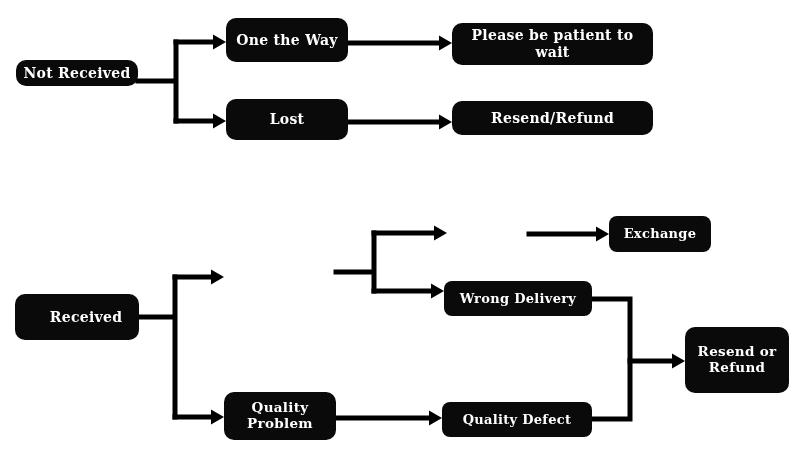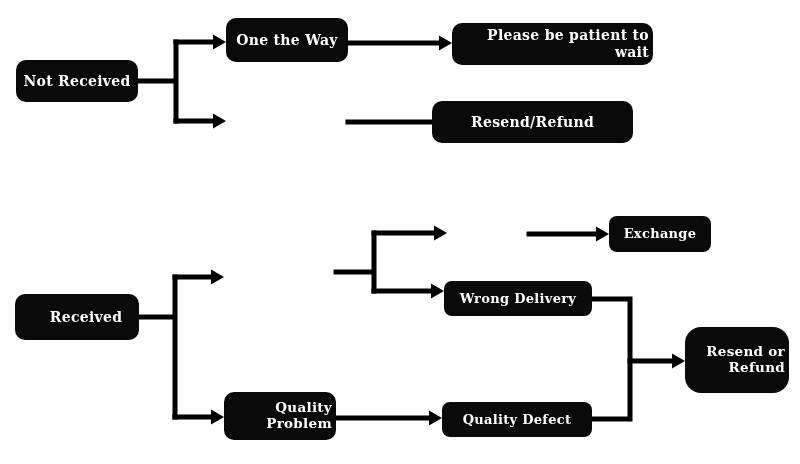--- a/index.html
+++ b/index.html
@@ -17,47 +17,47 @@
     width: 800px; height: 464px;
   }
   .node {
     position: absolute;
     background: #0a0a0a;
     color: #ffffff;
     border-radius: 10px;
     display: flex;
     align-items: center;
     justify-content: center;
-    text-align: right;
+    text-align: center;
     font-weight: bold;
     font-size: 14px;
     line-height: 1.18;
     letter-spacing: 0.3px;
     padding: 2px 4px;
     box-sizing: border-box;
   }
   .node.small { font-size: 13px; border-radius: 8px; }
   .node.mid   { font-size: 13.5px; }
 
   
-  .n-not-received   { left: 16px;  top: 60px;  width: 122px; height: 42px; }
+  .n-not-received   { left: 16px;  top: 60px;  width: 122px; height: 26px; }
   .n-one-the-way    { left: 226px; top: 18px;  width: 122px; height: 44px; }
   .n-lost           { left: 226px; top: 99px;  width: 122px; height: 41px; }
   .n-please-wait    { left: 452px; top: 23px;  width: 201px; height: 42px; }
-  .n-resend-refund  { left: 432px; top: 101px; width: 201px; height: 42px; }
+  .n-resend-refund  { left: 452px; top: 101px; width: 201px; height: 34px; }
 
   
   .n-received            { left: 15px;  top: 294px; width: 124px; height: 46px; padding-left: 22px; }
   .n-not-quality-problem { left: 224px; top: 246px; width: 112px; height: 50px; }
   .n-quality-problem     { left: 224px; top: 392px; width: 112px; height: 48px; }
   .n-not-fit             { left: 447px; top: 216px; width: 82px;  height: 36px; }
   .n-exchange            { left: 609px; top: 216px; width: 102px; height: 36px; }
   .n-wrong-delivery      { left: 444px; top: 281px; width: 148px; height: 35px; }
   .n-quality-defect      { left: 442px; top: 402px; width: 150px; height: 35px; }
-  .n-resend-or-refund    { left: 685px; top: 327px; width: 104px; height: 66px; border-radius: 16px; }
+  .n-resend-or-refund    { left: 685px; top: 327px; width: 104px; height: 66px; }
 </style>
 </head>
 <body>
 
 <div class="canvas">
 
   <svg class="connectors" viewBox="0 0 800 464" xmlns="http://www.w3.org/2000/svg">
     <g stroke="#000000" stroke-width="5" stroke-linecap="square" fill="none">
 
       <path d="M138 81 H176 M176 42 V121"></path>
@@ -89,20 +89,21 @@
       <polygon points="447,233 434,225.5 434,240.5"></polygon>
       <polygon points="444,291 431,283.5 431,298.5"></polygon>
       <polygon points="609,234 596,226.5 596,241.5"></polygon>
       <polygon points="442,418 429,410.5 429,425.5"></polygon>
       <polygon points="685,361 672,353.5 672,368.5"></polygon>
     </g>
   </svg>
 
   <div class="node n-not-received">Not Received</div>
   <div class="node n-one-the-way">One the Way</div>
+  <div class="node n-lost">Lost</div>
   <div class="node n-please-wait">Please be patient to wait</div>
   <div class="node n-resend-refund">Resend/Refund</div>
 
   <div class="node n-received">Received</div>
   <div class="node mid n-quality-problem">Quality Problem</div>
   <div class="node small n-exchange">Exchange</div>
   <div class="node small n-wrong-delivery">Wrong Delivery</div>
   <div class="node small n-quality-defect">Quality Defect</div>
   <div class="node mid n-resend-or-refund">Resend or Refund</div>
 

